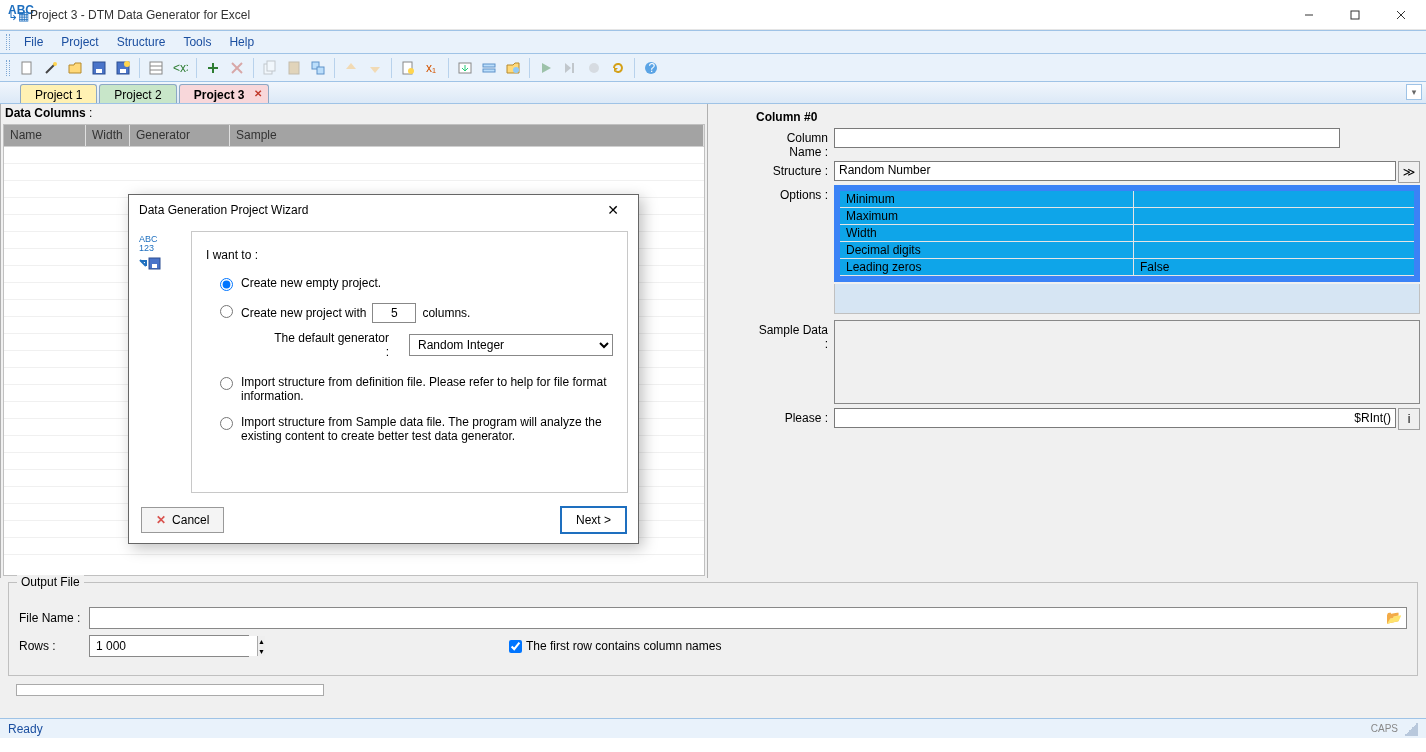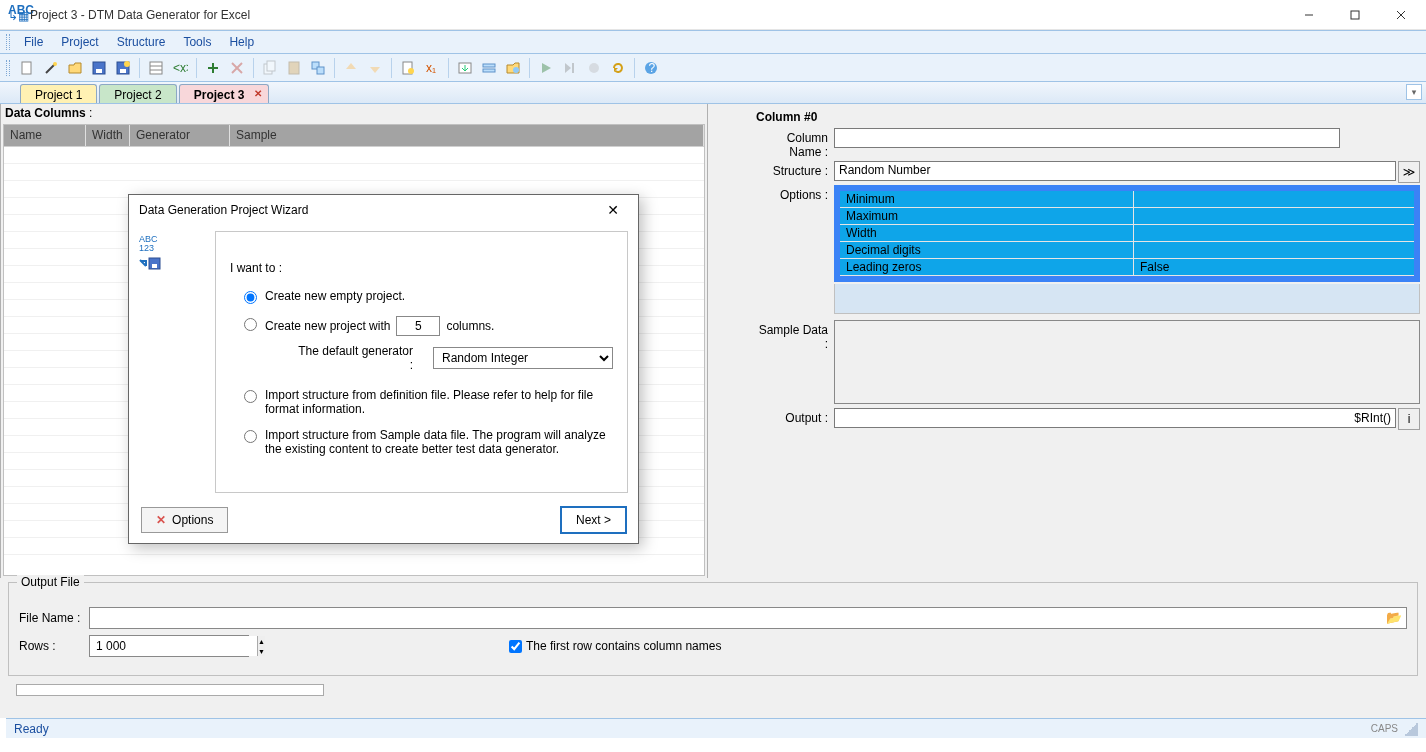--- a/index.html
+++ b/index.html
@@ -77,42 +77,42 @@
 .spinner { width:160px; height:22px; border:1px solid #888; background:#fff; display:flex; }
 .spinner input { flex:1; border:none; padding:0 6px; }
 .spinner .spins { width:16px; display:flex; flex-direction:column; border-left:1px solid #aaa; }
 .spinner .spins div { flex:1; display:flex; align-items:center; justify-content:center; font-size:7px; background:#eee; }
 .out-check { margin-left:260px; display:flex; align-items:center; gap:4px; }
 .out-check input { width:13px; height:13px; }
 
 
 .progress-row { height:14px; padding:0 8px; }
 .progress-row .pbar { width:308px; height:12px; border:1px solid #aaa; background:#fff; }
-.statusbar { height:20px; background:#e9f2fb; border-top:1px solid #9fc3e6; display:flex; align-items:center; padding:0 8px; color:#1b4fa0;margin-left:6px; }
+.statusbar { height:20px; background:#e9f2fb; border-top:1px solid #9fc3e6; display:flex; align-items:center; padding:0 8px; color:#1b4fa0; }
 .statusbar .flex { flex:1; }
 .statusbar .cap { color:#888; margin-right:6px; font-size:10px; }
 .statusbar .grip { width:14px; height:14px; background:linear-gradient(135deg, transparent 50%, #b8c8dc 50%); }
 
 
 .wizard { position:absolute; left:128px; top:194px; width:511px; height:350px; background:#fff; border:1px solid #666; box-shadow:4px 4px 14px rgba(0,0,0,0.25); }
 .wizard .w-title { height:30px; display:flex; align-items:center; padding:0 10px; }
 .wizard .w-title .wt-text { flex:1; }
 .wizard .w-title .w-close { width:30px; text-align:center; font-size:14px; }
 .wizard .w-body { display:flex; padding:6px 10px 8px 10px; height:276px; }
 .wizard .w-icon-col { width:86px; padding-top:4px; }
-.wizard .w-panel { flex:1; border:1px solid #c8c8c8; padding:29px 14px; }
+.wizard .w-panel { flex:1; border:1px solid #c8c8c8; padding:16px 14px; }
 .wizard .w-panel .prompt { margin-bottom:14px; }
 .wizard .opt { display:flex; align-items:flex-start; gap:8px; margin-bottom:12px; padding-left:14px; }
 .wizard .opt input[type=radio] { margin-top:2px; }
 .wizard .opt .opt-body { flex:1; }
 .wizard .opt .line1 { display:flex; align-items:center; gap:6px; flex-wrap:wrap; }
 .wizard .opt .small-num { width:44px; height:20px; border:1px solid #888; text-align:center; }
 .wizard .sub-row { display:flex; align-items:center; gap:20px; margin:8px 0 4px 30px; }
 .wizard .sub-row .slbl { width:118px; text-align:right; }
-.wizard .gen-select { width:180px; height:22px; border:1px solid #888; background:#fff; padding:0 4px; }
+.wizard .gen-select { width:204px; height:22px; border:1px solid #888; background:#fff; padding:0 4px; }
 .wizard .w-footer { height:38px; display:flex; align-items:center; padding:0 12px; }
 .wizard .btn { height:26px; padding:0 14px; border:1px solid #999; background:#f4f4f4; display:flex; align-items:center; gap:6px; }
 .wizard .btn.primary { border:1px solid #1e6fbf; background:#fff; }
 .wizard .btn.primary.hl { outline:1px solid #1e6fbf; }
 .wizard .cancel-x { color:#d9534f; font-weight:bold; }
 
 
 svg { display:block; }
 </style>
 </head>
@@ -409,21 +409,21 @@
     </div>
 
     <div class="form-row">
       <div class="lbl">Sample Data :</div>
       <div class="ctrl">
           <div class="sample-box"></div>
         </div>
     </div>
 
     <div class="form-row" style="margin-top:4px;">
-      <div class="lbl">Output :</div>
+      <div class="lbl">Please :</div>
       <div class="ctrl">
         <input class="txt-input" value="$RInt()" style="">
         <div class="side-btn">
             <span>i</span>
           </div>
       </div>
     </div>
   </div>
 </div>
 
@@ -511,20 +511,20 @@
 
       <div class="opt">
         <input type="radio" name="wopt" style="">
         <div class="opt-body"><span>Import structure from Sample data file. The program will analyze the existing content to create better test data generator.</span></div>
       </div>
     </div>
   </div>
   <div class="w-footer">
     <button class="btn">
       <span class="cancel-x">✕</span>
-      <span>Options</span>
+      <span>Cancel</span>
     </button>
     <span style="flex:1;"></span>
     <button class="btn primary hl">
       <span>Next &gt;</span>
     </button>
   </div>
 </div>
 
 </body></html>

